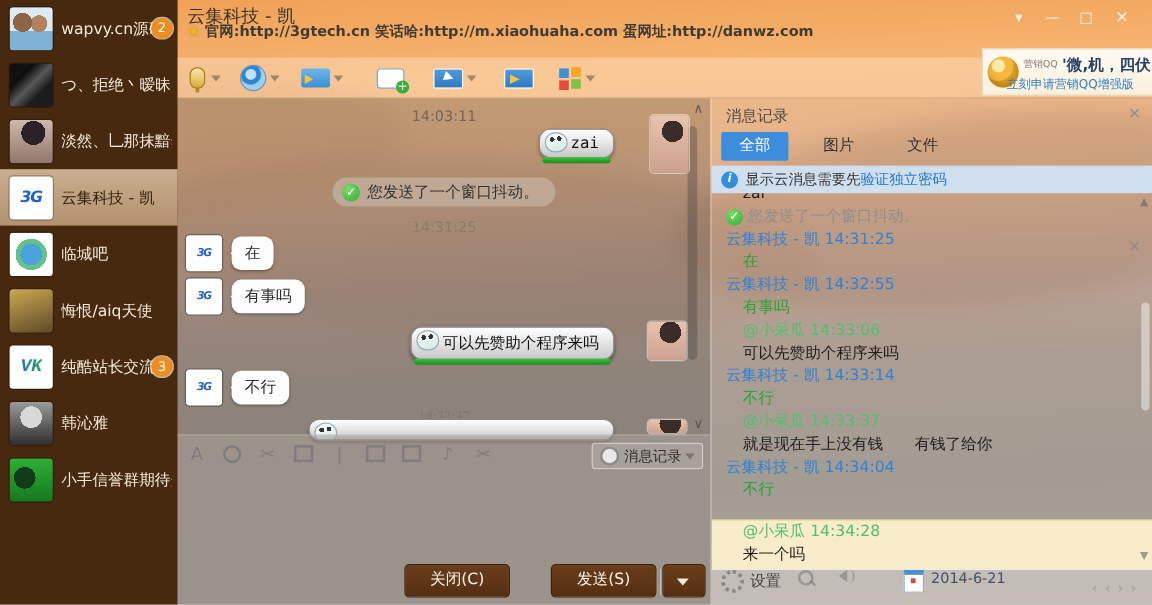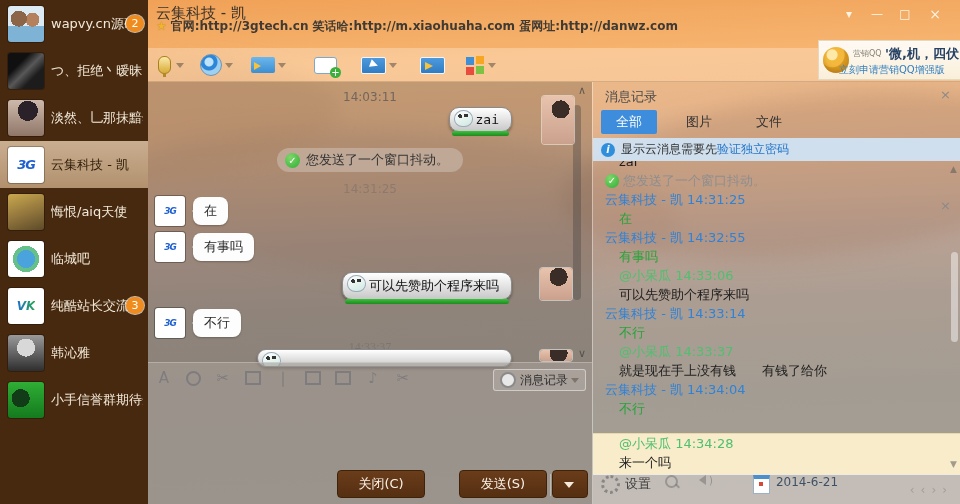--- a/index.html
+++ b/index.html
@@ -19,21 +19,21 @@
   .side-item.sel{background:linear-gradient(180deg,#c9ae90,#b2916e);}
   .side-item.sel .lbl{color:#2f1d08;}
   .ava{width:36px;height:36px;border-radius:3px;flex:0 0 36px;position:relative;overflow:hidden;box-shadow:0 0 0 1px rgba(0,0,0,.25);}
   .ava-1{background:radial-gradient(circle at 30% 35%,#8c6548 0 8px,transparent 8px),radial-gradient(circle at 68% 38%,#b5815c 0 7px,transparent 7px),linear-gradient(180deg,#dceaf4 55%,#7fb3d6 55%);}
   .ava-2{background:linear-gradient(135deg,#101010 30%,#585858 50%,#1c1c1c 70%),#111;}
   .ava-3{background:radial-gradient(circle at 55% 30%,#2b2128 0 10px,transparent 10px),linear-gradient(180deg,#cdb9ab,#8f7668);}
   .ava-logo{background:#fff;display:flex;align-items:center;justify-content:center;}
   .logo3g{font-size:13px;font-weight:bold;font-style:italic;color:#1f5fd0;letter-spacing:-1px;}
   .ava-5{background:radial-gradient(circle at 50% 50%,#4aa3dc 0 9px,#66c08a 9px 13px,#fff 13px),#fff;}
   .ava-6{background:linear-gradient(160deg,#caa94e,#8a6f3a 60%,#5c4a28);}
-  .logovk{font-size:12px;font-weight:bold;font-style:italic;background:linear-gradient(90deg,#1f6fd0,#26a84a);-webkit-background-clip:text;background-clip:text;color:transparent;}
+  .logovk{font-size:15px;font-weight:bold;font-style:italic;background:linear-gradient(90deg,#1f6fd0,#26a84a);-webkit-background-clip:text;background-clip:text;color:transparent;font-family:Liberation Mono, monospace;}
   .ava-8{background:radial-gradient(circle at 50% 35%,#d8d8d8 0 9px,transparent 9px),linear-gradient(180deg,#9a9a9a,#2e2e2e);}
   .ava-9{background:radial-gradient(circle at 35% 45%,#123c18 0 9px,transparent 9px),linear-gradient(180deg,#2fae35,#147a1e);}
   .badge{position:absolute;right:4px;top:50%;margin-top:-9px;min-width:12px;height:17px;padding:0 3px;background:#f08c1e;border-radius:9px;color:#fff;font-size:11px;line-height:17px;text-align:center;box-shadow:0 0 0 1px rgba(255,255,255,.65);}
 
   
   #titlebar{position:absolute;left:148px;top:0;width:812px;height:48px;}
   #wtitle{position:absolute;left:8px;top:4px;font-size:15px;color:#3c332a;}
   #announce{position:absolute;left:8px;top:18px;font-size:12px;color:#3f3a33;font-weight:bold;white-space:nowrap;}
   #announce .star{color:#f2b42c;text-shadow:0 0 1px #9a7b30;margin-right:4px;font-weight:normal;}
   .winctl{position:absolute;top:6px;width:22px;height:16px;text-align:center;color:#fdf3e2;font-size:12px;line-height:16px;cursor:pointer;}
@@ -156,26 +156,26 @@
       <div class="ava ava-3"></div>
       <div class="lbl">淡然、乚那抹黯然</div>
     </div>
     <div class="side-item sel">
       <div class="ava ava-logo">
           <span class="logo3g">3G</span>
         </div>
       <div class="lbl">云集科技 - 凯</div>
     </div>
     <div class="side-item">
+      <div class="ava ava-5"></div>
+      <div class="lbl">临城吧</div>
+    </div>
+    <div class="side-item">
       <div class="ava ava-6"></div>
       <div class="lbl">悔恨/aiq天使</div>
-    </div>
-    <div class="side-item">
-      <div class="ava ava-5"></div>
-      <div class="lbl">临城吧</div>
     </div>
     <div class="side-item">
       <div class="ava ava-logo">
           <span class="logovk">VK</span>
         </div>
       <div class="lbl">纯酷站长交流</div>
       <div class="badge">3</div>
     </div>
     <div class="side-item">
       <div class="ava ava-8"></div>

